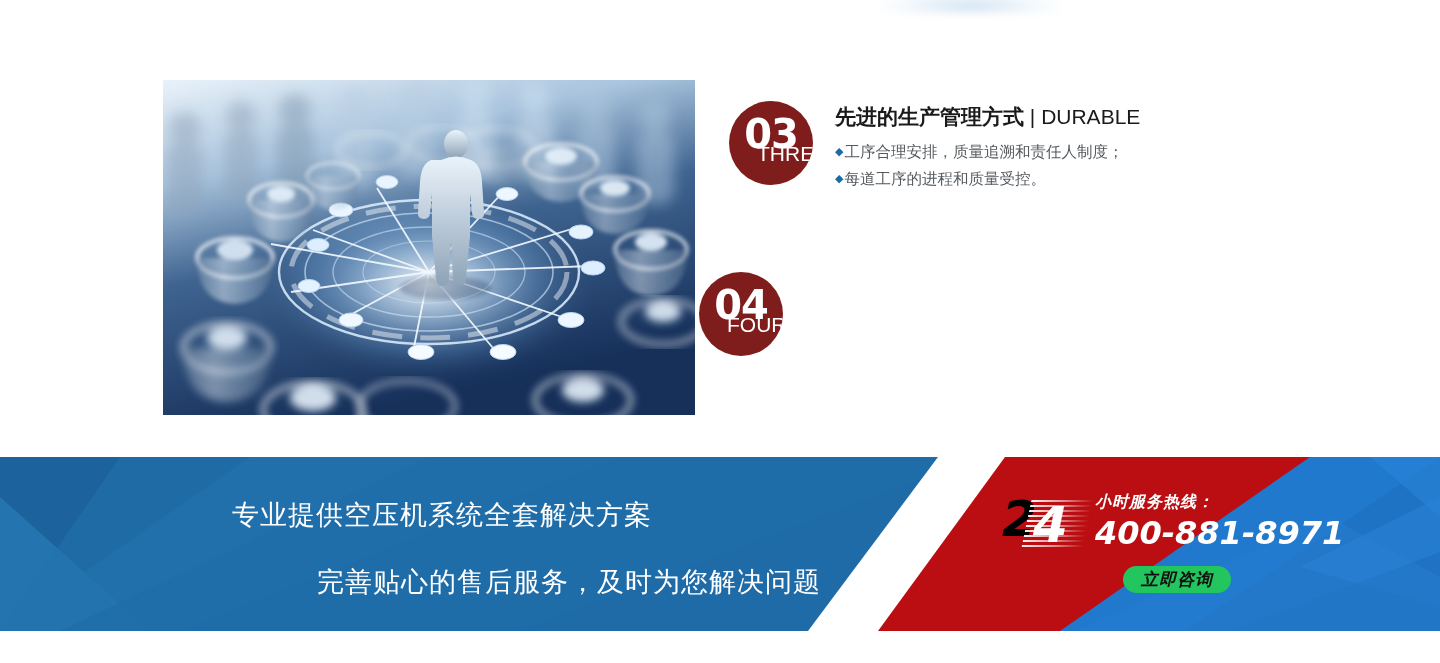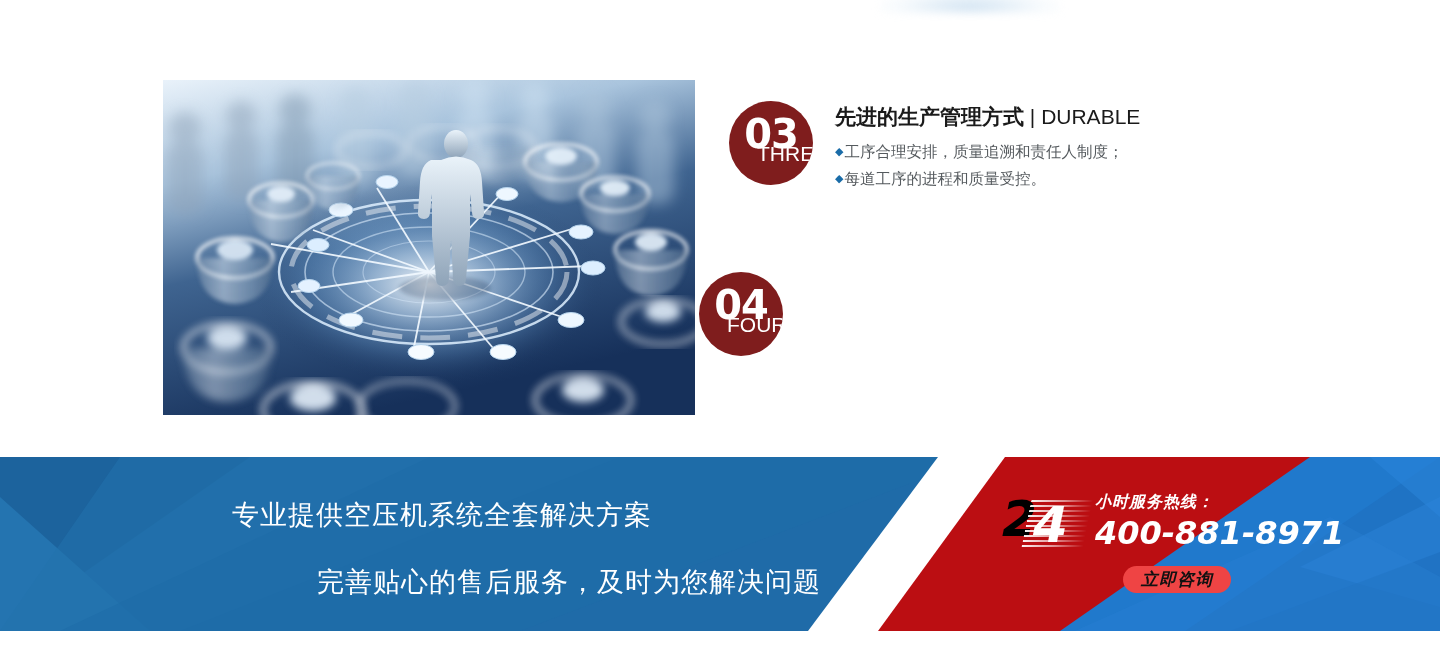--- a/index.html
+++ b/index.html
@@ -201,21 +201,21 @@
     font-style: italic;
     letter-spacing: 0px;
     white-space: nowrap;
     font-family: "DejaVu Sans", sans-serif;
   }
 
   .cta-button {
     position: absolute;
     left: 1123px; top: 566px;
     width: 108px; height: 27px;
-    background: #ef4444;
+    background: #22c55e;
     border-radius: 14px;
     color: #111111;
     font-size: 17px;
     font-weight: bold;
     font-style: italic;
     letter-spacing: 1px;
     display: flex;
     align-items: center;
     justify-content: center;
     cursor: pointer;

